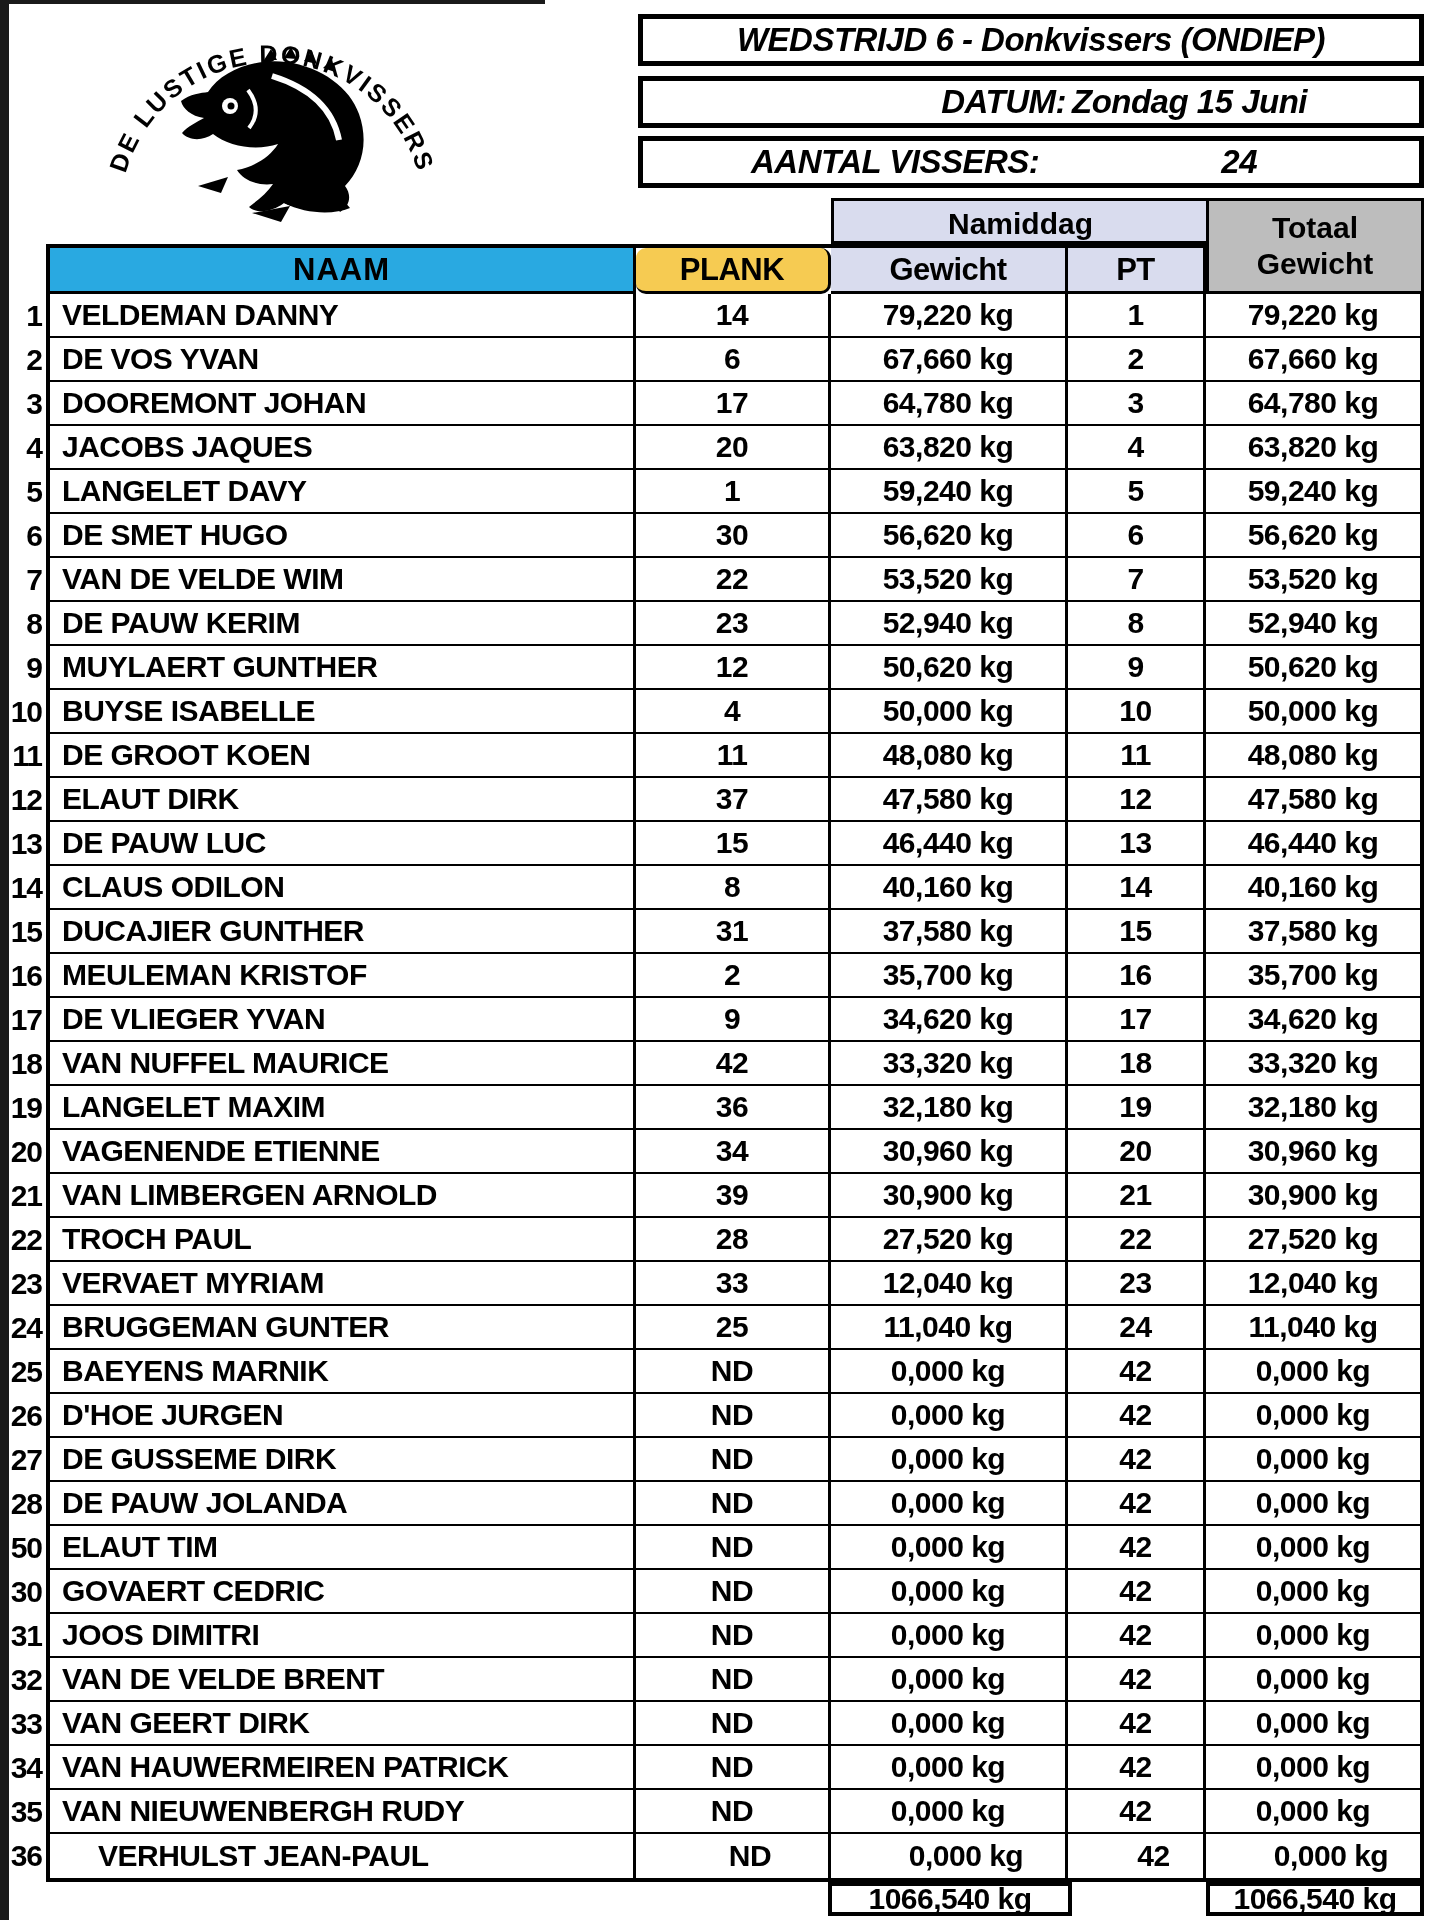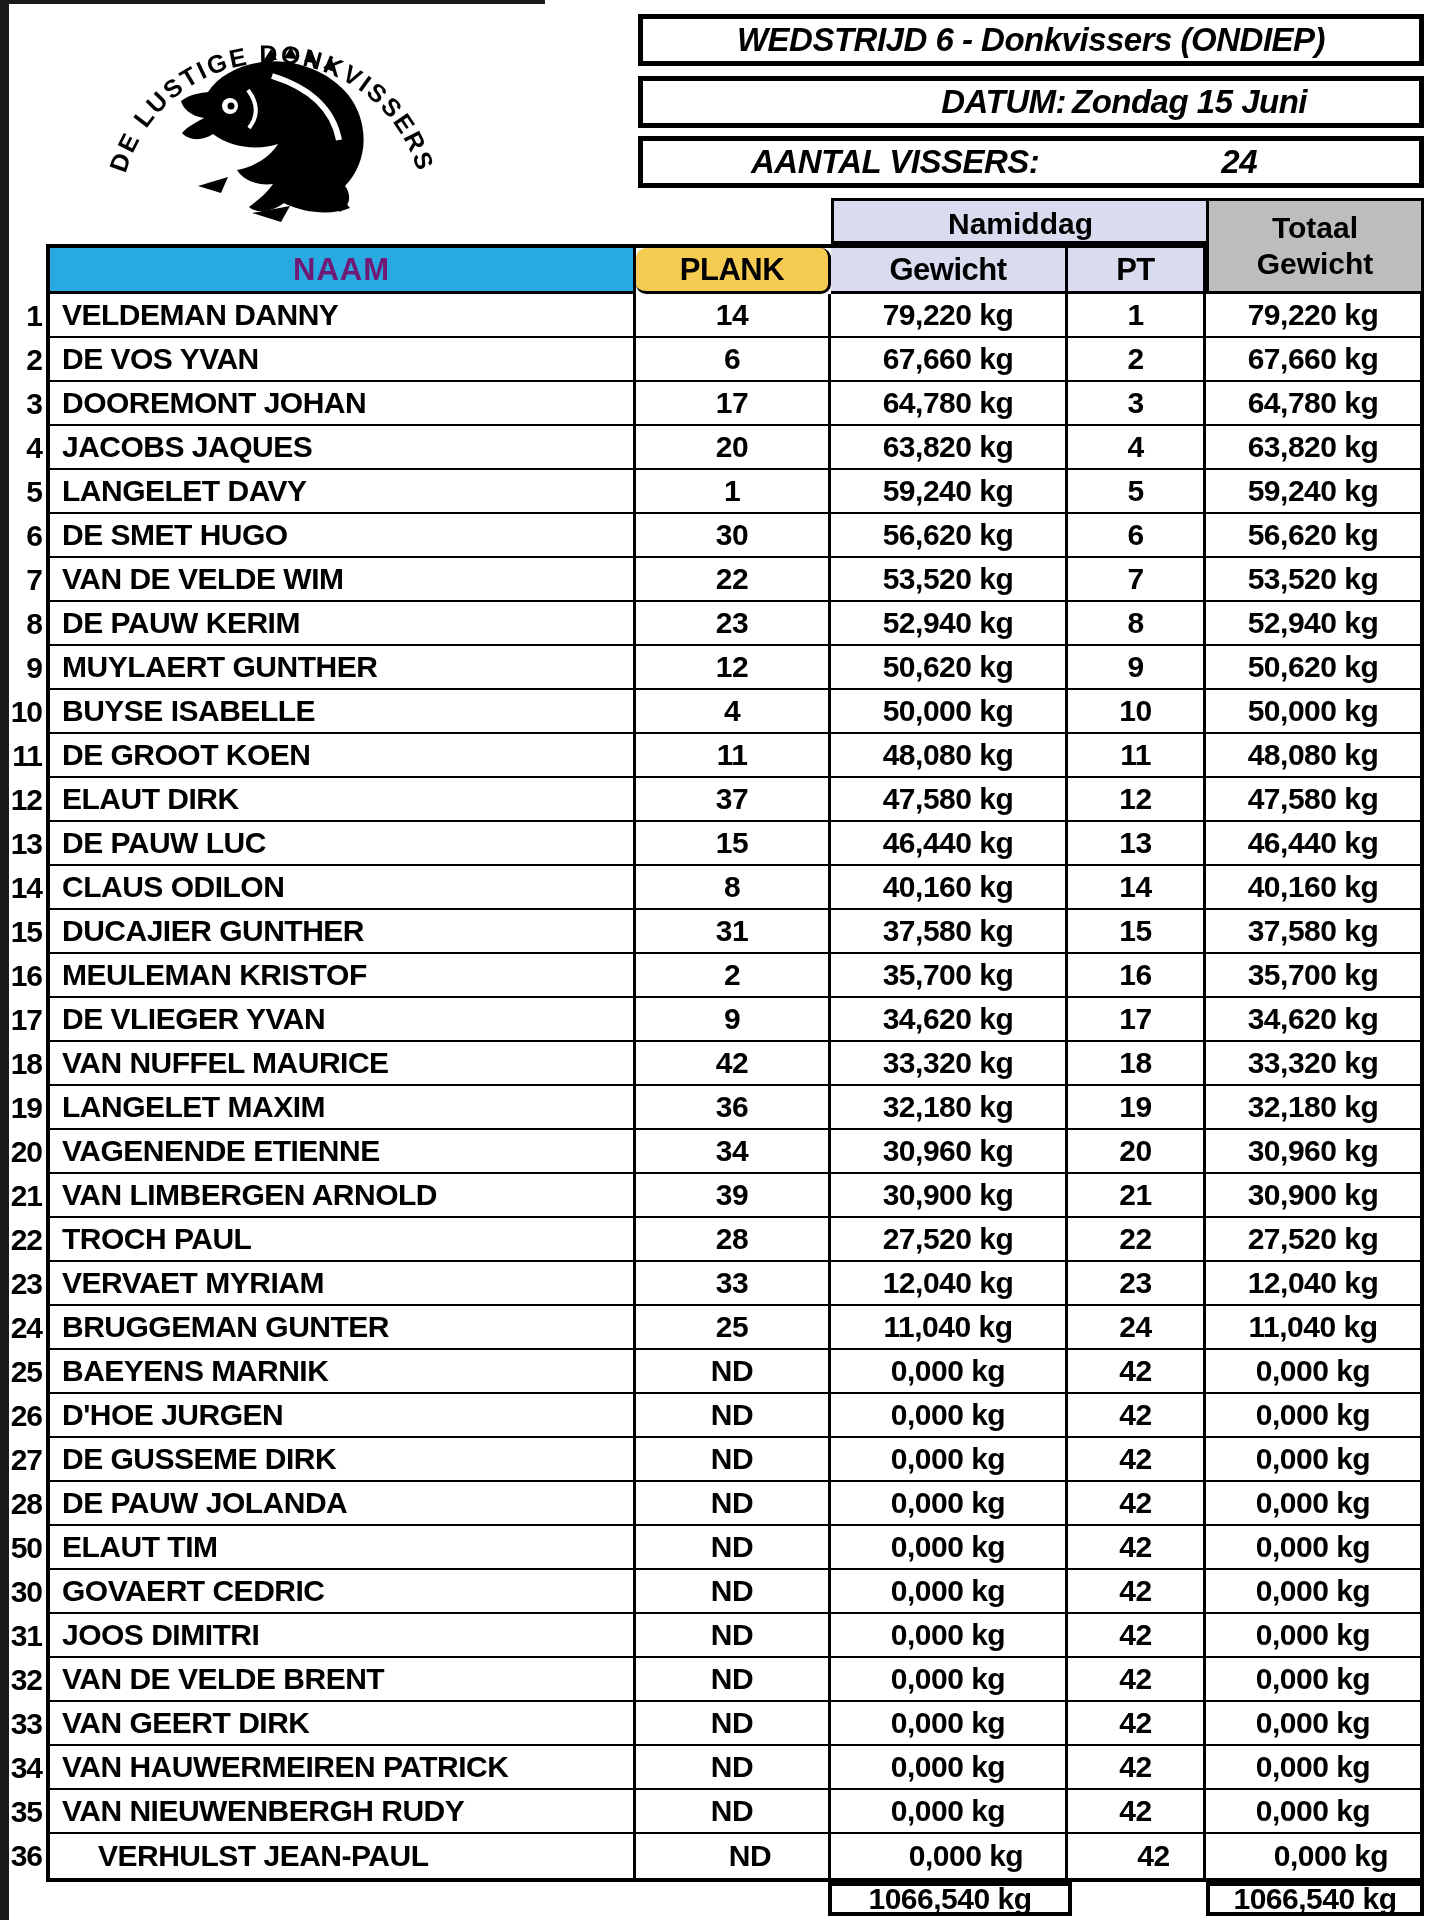--- a/index.html
+++ b/index.html
@@ -48,21 +48,21 @@
     background:#fff;
   }
   .cell{
     box-sizing:border-box;border-right:3px solid #000;border-bottom:2px solid #000;
     display:flex;align-items:center;justify-content:center;
     font-weight:bold;font-size:30px;letter-spacing:-0.5px;white-space:nowrap;overflow:hidden;
   }
   .cell.lastcol{border-right:none;}
   .cell.lastrow{border-bottom:none;margin-left:36px;}
   .cell.hdr{border-bottom:3px solid #000;font-size:31px;}
-  .h-naam{background:#29a9e1;color:#701a75;letter-spacing:1px;}
+  .h-naam{background:#29a9e1;color:#000000;letter-spacing:1px;}
   .h-plank{background:#f6cb52;border-radius:10px;}
   .h-gew,.h-pt{background:#d9dcee;}
   .h-tot{background:#bdbdbd;}
   .c-naam{justify-content:flex-start;padding-left:12px;}
 
   
   .gutter{position:absolute;left:0;top:294px;width:42px;}
   .rownum{
     height:44px;line-height:44px;text-align:right;
     font-weight:bold;font-size:30px;letter-spacing:-1px;

